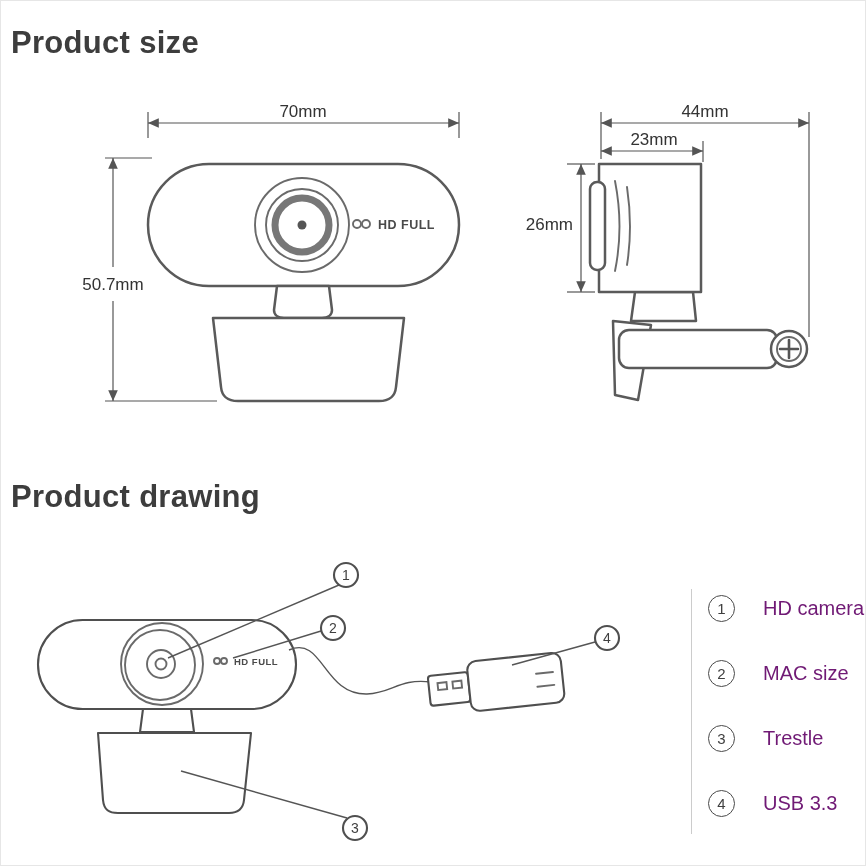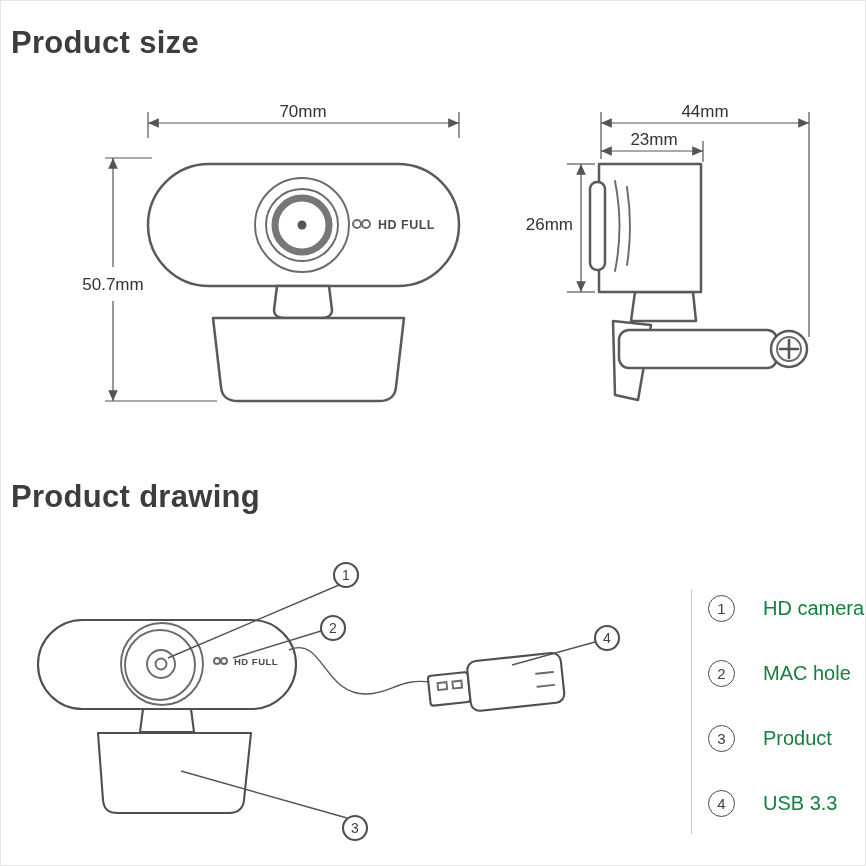--- a/index.html
+++ b/index.html
@@ -52,21 +52,21 @@
     height:222px; width:150px;
     display:flex; flex-direction:column; justify-content:space-between;
   }
   .legend-row { display:flex; align-items:center; gap:28px; }
   .lnum {
     width:27px; height:27px; flex:0 0 27px;
     border:1.6px solid #4a4a4a; border-radius:50%;
     display:flex; align-items:center; justify-content:center;
     font-size:15px; color:#3f3f3f;
   }
-  .llabel { font-size:20px; color:#15803d; white-space:nowrap; }
+  .llabel { font-size:20px; color:#701a75; white-space:nowrap; }
 
   .divider {
     position:absolute; left:690px; top:588px;
     width:1px; height:245px; background:#cccccc;
   }
 </style>
 </head>
 <body>
 
 <div class="page">
@@ -206,25 +206,25 @@
 
   <div class="divider"></div>
 
   <div class="legend">
     <div class="legend-row">
       <span class="lnum">1</span>
       <span class="llabel">HD camera</span>
     </div>
     <div class="legend-row">
       <span class="lnum">2</span>
-      <span class="llabel">MAC hole</span>
+      <span class="llabel">MAC size</span>
     </div>
     <div class="legend-row">
       <span class="lnum">3</span>
-      <span class="llabel">Product</span>
+      <span class="llabel">Trestle</span>
     </div>
     <div class="legend-row">
       <span class="lnum">4</span>
       <span class="llabel">USB 3.3</span>
     </div>
   </div>
 
 </div>
 
 </body></html>

